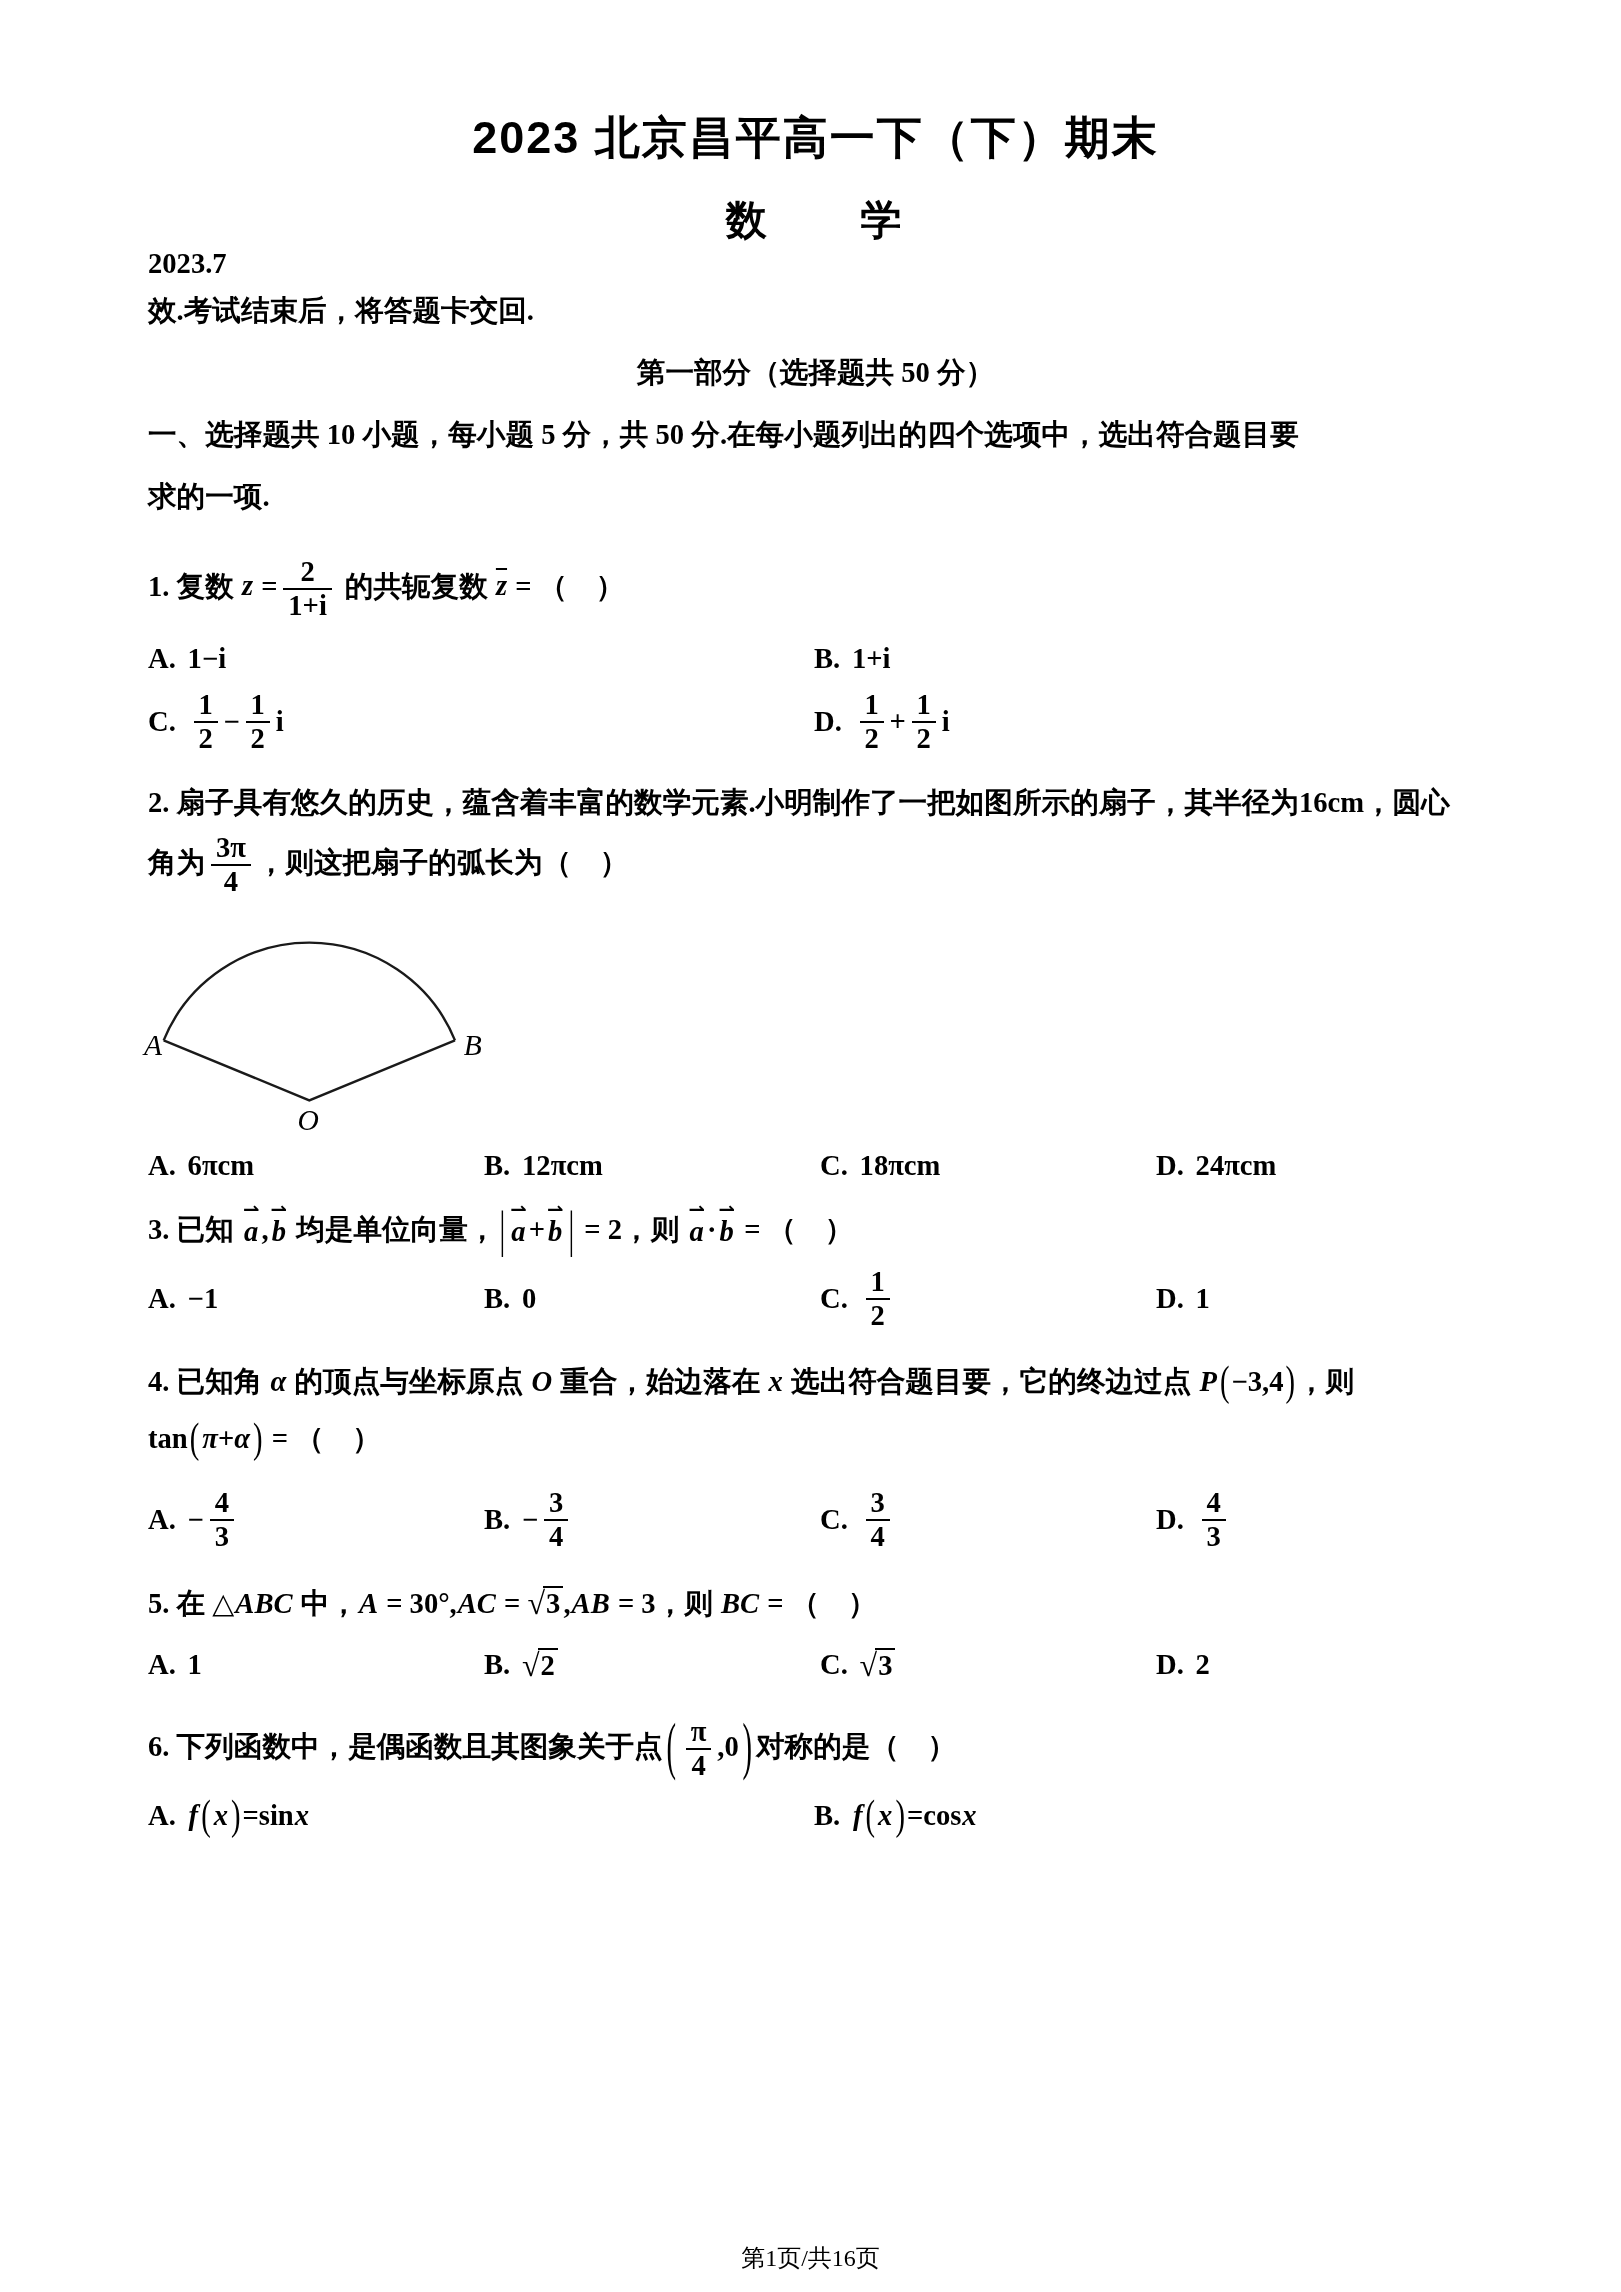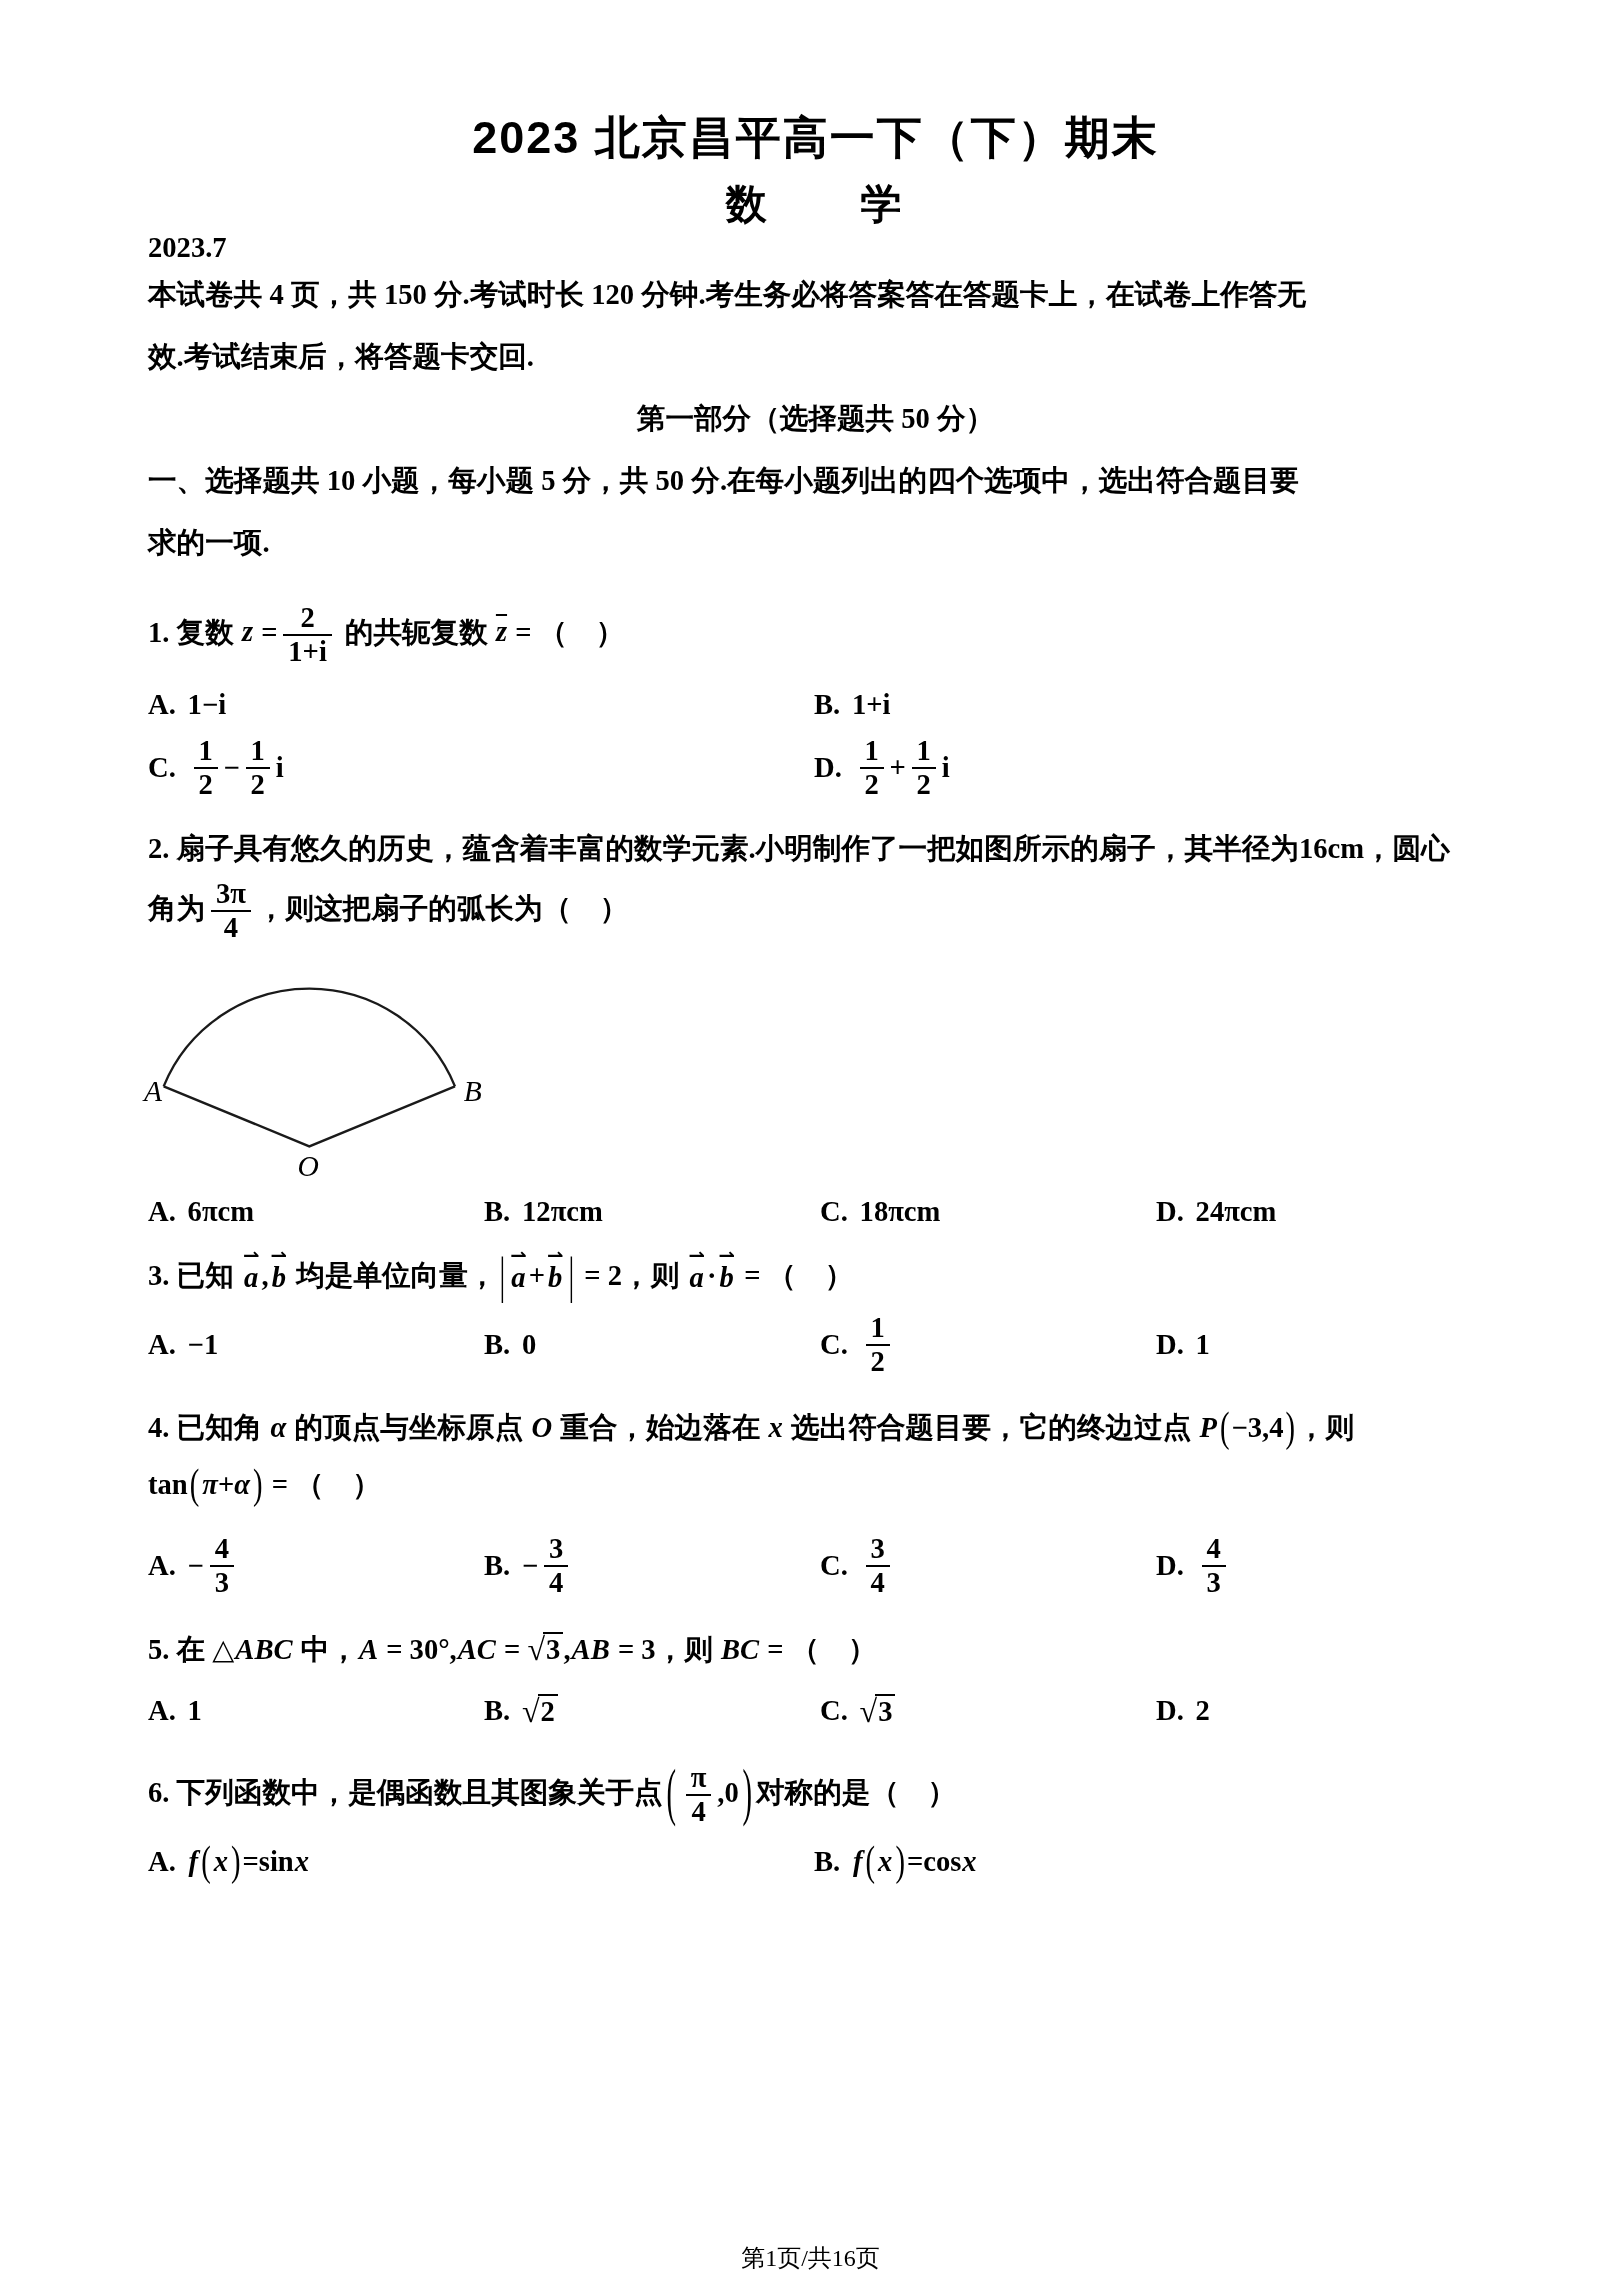--- a/index.html
+++ b/index.html
@@ -14,21 +14,21 @@
     font-size:28.6px;
   }
   .content{padding:0 138px 0 148px;}
   .content div{white-space:nowrap;}
   .title{
     font-family:"Liberation Sans","DejaVu Sans",sans-serif;
     font-size:45px;text-align:center;padding-top:108px;letter-spacing:2px;
   }
   .subject{
     font-family:"Liberation Sans","DejaVu Sans",sans-serif;
-    font-size:41px;text-align:center;margin-top:9px;letter-spacing:3.9px;
+    font-size:41px;text-align:center;margin-top:25px;letter-spacing:3.9px;
   }
   .date{text-align:left;}
   .bodyline{line-height:62px;}
   .center{text-align:center;}
   .qline{line-height:39px;}
   .iv{font-style:italic;padding:0 1px;}
   .ovl{text-decoration:overline;}
   .frac{display:inline-block;vertical-align:middle;text-align:center;margin:0 5.9px;line-height:1.12;}
   .fnum{display:block;padding:0 4.9px;border-bottom:2.5px solid #000;}
   .fden{display:block;padding:0 4.9px;}
@@ -65,21 +65,20 @@
 </head>
 <body>
 
 <div class="page">
   <div class="content">
 
     <div class="title">2023 北京昌平高一下（下）期末</div>
     <div class="subject">数　　学</div>
     <div class="date">2023.7</div>
 
-    <div class="bodyline">本试卷共 4 页，共 150 分.考试时长 120 分钟.考生务必将答案答在答题卡上，在试卷上作答无</div>
     <div class="bodyline">效.考试结束后，将答题卡交回.</div>
 
     <div class="bodyline center">第一部分（选择题共 50 分）</div>
     <div class="bodyline">一、选择题共 10 小题，每小题 5 分，共 50 分.在每小题列出的四个选项中，选出符合题目要</div>
     <div class="bodyline">求的一项.</div>
 
     <div class="q1s"><span>1. 复数 </span><span class="iv">z</span> <span>=</span><span class="frac"><span class="fnum">2</span><span class="fden">1+i</span></span><span> 的共轭复数 </span><span class="iv ovl">z</span> <span>= （　）</span></div>
     <div class="opt-row q1ab">
       <div class="opt opt2">
           <span class="olabel">A.</span>

